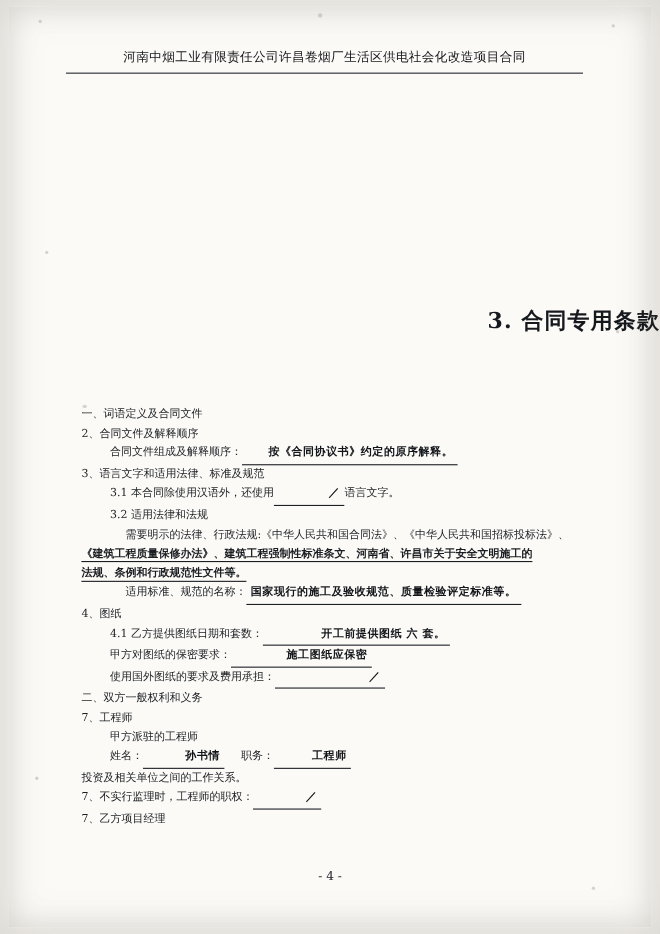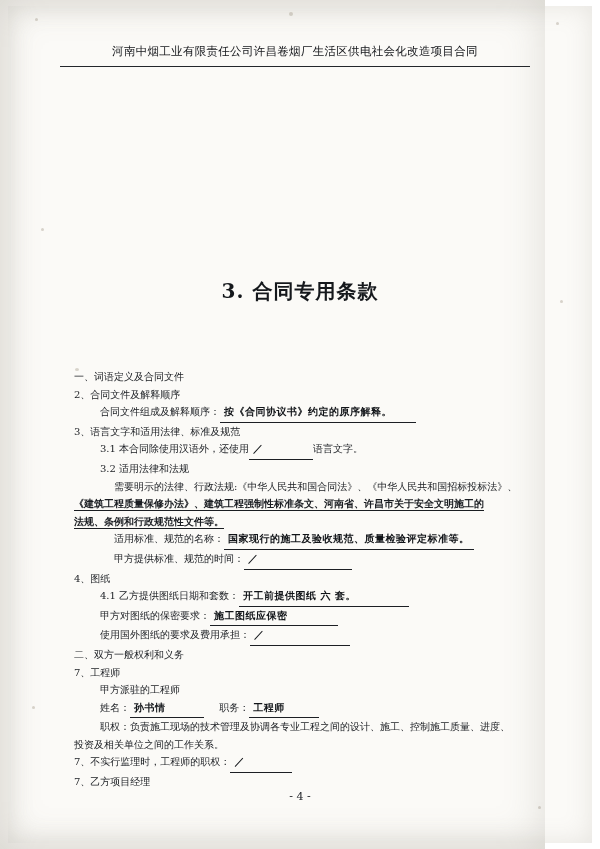--- a/index.html
+++ b/index.html
@@ -8,21 +8,21 @@
   }
   body {
     width: 600px;
     height: 849px;
     background: #ffffff;
     font-family: "DejaVu Sans", sans-serif;
     overflow: hidden;
   }
   .page {
     position: relative;
-    width: 545px;
+    width: 600px;
     height: 849px;
     background: #f3f1ed;
     background-image:
       radial-gradient(circle at 12% 22%, rgba(0,0,0,0.018) 0 2px, transparent 3px),
       radial-gradient(circle at 78% 64%, rgba(0,0,0,0.015) 0 2px, transparent 3px),
       radial-gradient(circle at 40% 88%, rgba(0,0,0,0.012) 0 2px, transparent 3px);
     box-sizing: border-box;
   }
   
   .sheet {
@@ -58,21 +58,21 @@
     top: 66px;
     width: 470px;
     height: 0;
     border-top: 1.4px solid #23262b;
   }
   .title {
     position: absolute;
     left: 0;
     top: 278px;
     width: 600px;
-    text-align: center;
+    text-align: right;
     font-size: 20px;
     font-weight: bold;
     color: #15181c;
     font-family: "DejaVu Serif", "DejaVu Sans", serif;
     letter-spacing: 1px;
   }
   .body {
     position: absolute;
     left: 74px;
     top: 368px;
@@ -86,21 +86,21 @@
     white-space: nowrap;
     position: relative;
   }
   .i1 { padding-left: 0; }
   .i2 { padding-left: 26px; }
   .i3 { padding-left: 26px; }
   
   .fill {
     display: inline-block;
     border-bottom: 1.2px solid #1c1f24;
-    text-align: left;
+    text-align: right;
     padding: 0 4px 1px 4px;
     font-family: "DejaVu Serif", "DejaVu Sans", serif;
     color: #111418;
     font-weight: bold;
     letter-spacing: .5px;
   }
   .u-bold {
     border-bottom: 1.3px solid #1a1d21;
     padding-bottom: 1px;
     font-weight: bold;
@@ -162,23 +162,20 @@
 
     <div class="ln i3" style="padding-left:40px"><span>需要明示的法律、行政法规:《中华人民共和国合同法》、《中华人民共和国招标投标法》、</span></div>
     <div class="ln i1"><span class="u-bold">《建筑工程质量保修办法》、建筑工程强制性标准条文、河南省、许昌市关于安全文明施工的</span></div>
     <div class="ln i1"><span class="u-bold">法规、条例和行政规范性文件等。</span></div>
 
 
     <div class="ln i3" style="padding-left:40px">
       <span>适用标准、规范的名称：</span><span class="fill" style="min-width:222px">国家现行的施工及验收规范、质量检验评定标准等。</span>
     </div>
 
-    <div class="ln i3" style="padding-left:40px">
-      <span>甲方提供标准、规范的时间：</span><span class="fill" style="min-width:100px">／</span>
-    </div>
 
 
     <div class="ln i1"><span>4、图纸</span></div>
 
     <div class="ln i2">
       <span>4.1 乙方提供图纸日期和套数：</span><span class="fill" style="min-width:162px">开工前提供图纸 六 套。</span>
     </div>
 
     <div class="ln i2">
       <span>甲方对图纸的保密要求：</span><span class="fill" style="min-width:120px">施工图纸应保密</span>
@@ -192,21 +189,20 @@
 
     <div class="ln i1"><span>7、工程师</span></div>
 
     <div class="ln i2"><span>甲方派驻的工程师</span></div>
 
     <div class="ln i2">
       <span>姓名：</span><span class="fill" style="min-width:66px">孙书情</span>
       <span style="margin-left:12px">职务：</span><span class="fill" style="min-width:62px">工程师</span>
     </div>
 
-    <div class="ln i2"><span>职权：负责施工现场的技术管理及协调各专业工程之间的设计、施工、控制施工质量、进度、</span></div>
     <div class="ln i1"><span>投资及相关单位之间的工作关系。</span></div>
 
     <div class="ln i1">
       <span>7、不实行监理时，工程师的职权：</span><span class="fill" style="min-width:54px">／</span>
     </div>
 
     <div class="ln i1"><span>7、乙方项目经理</span></div>
 
   </div>
 

